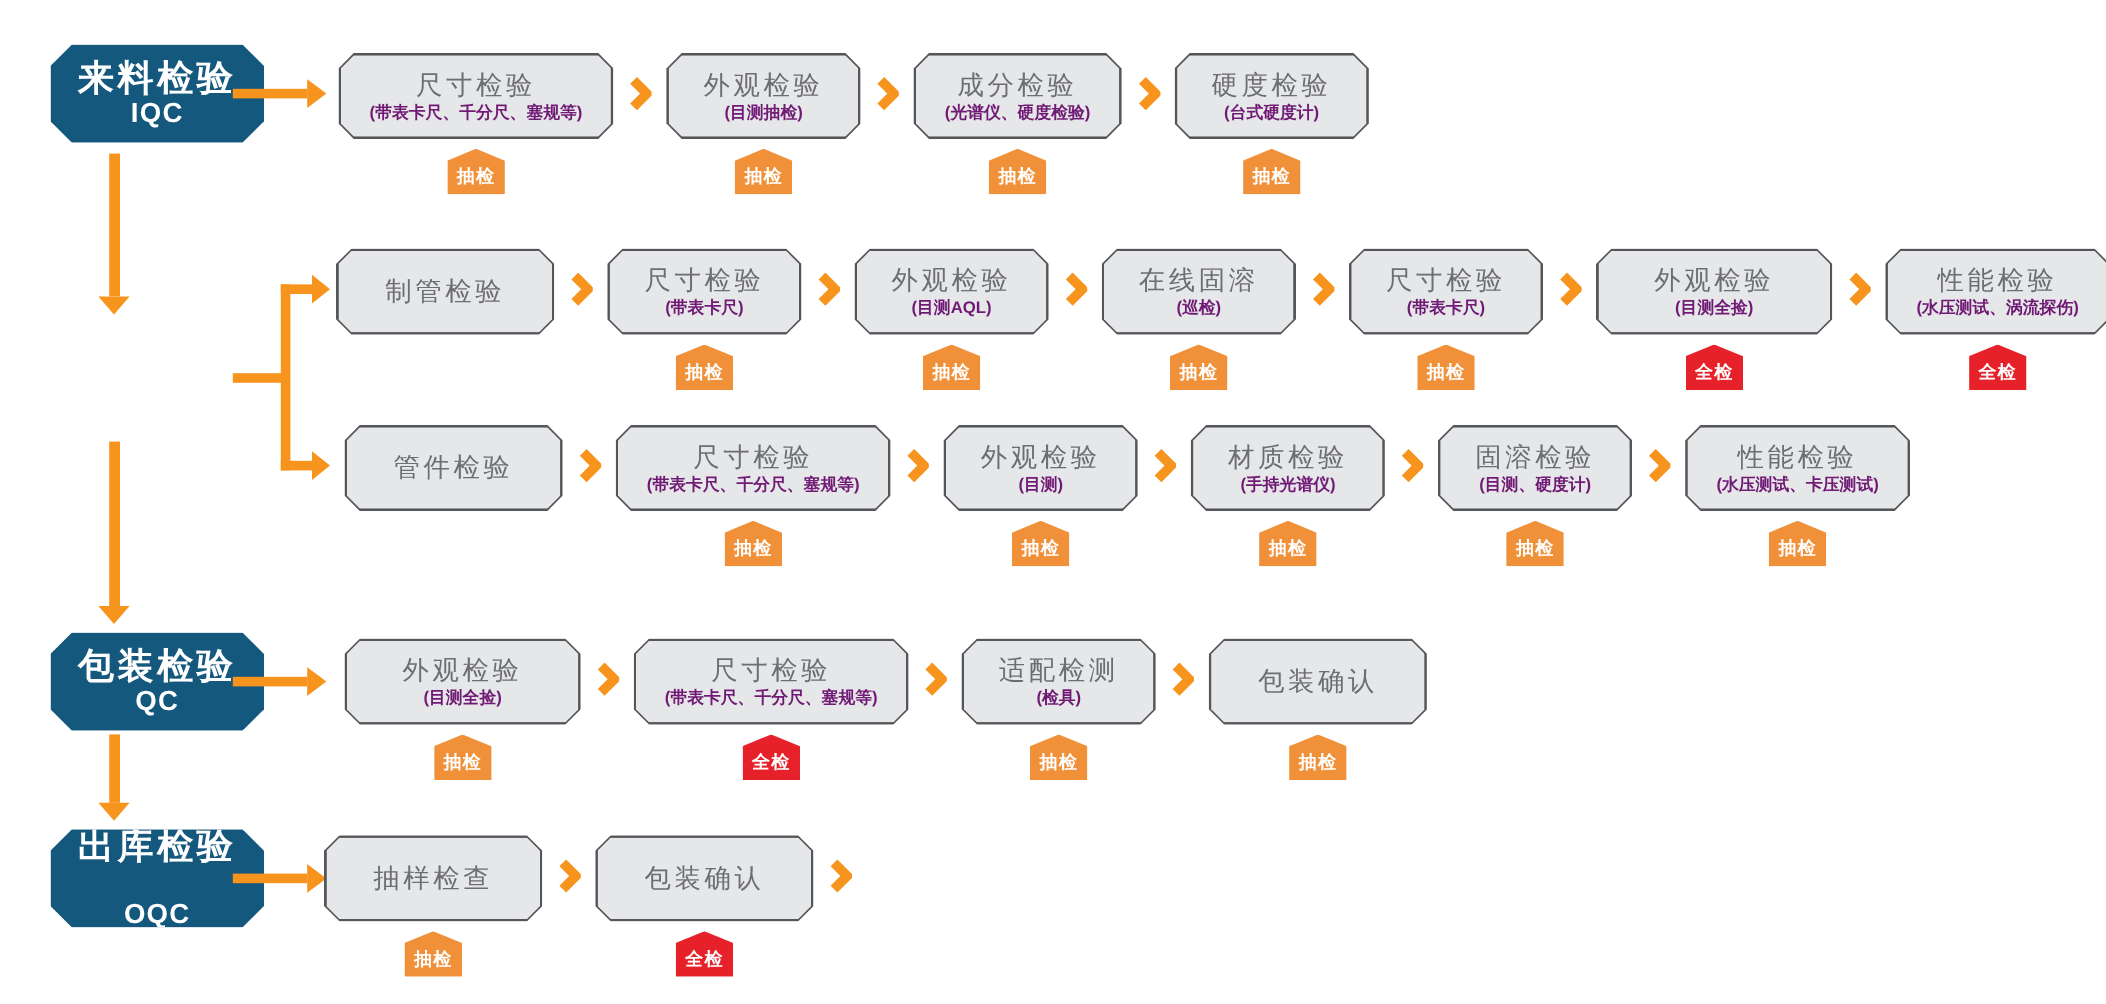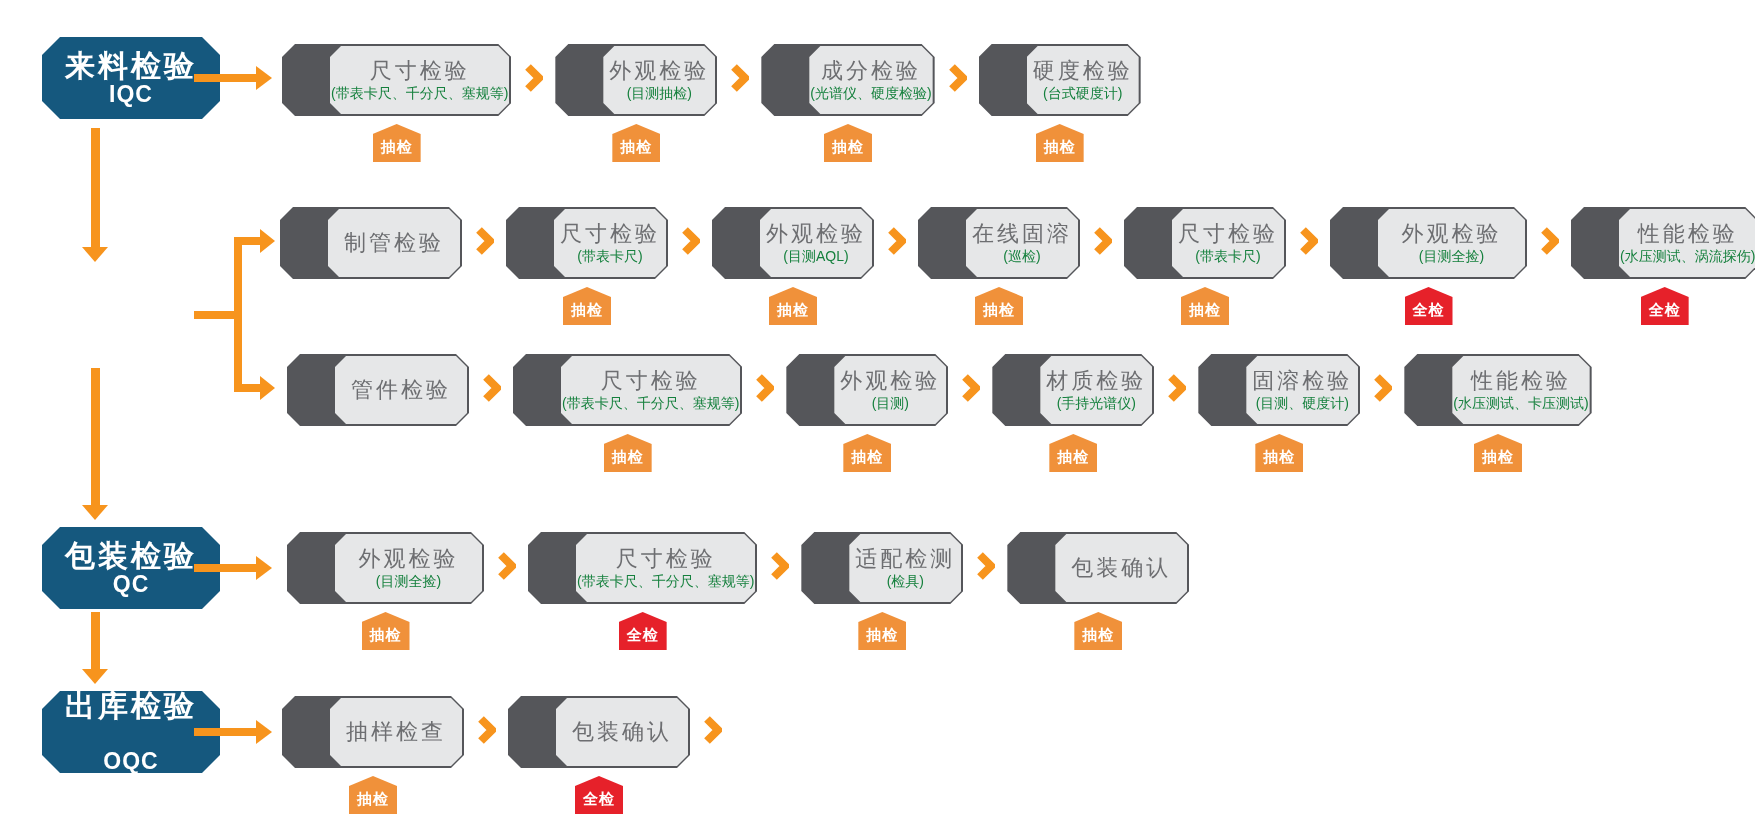--- a/index.html
+++ b/index.html
@@ -10,24 +10,24 @@
     clip-path:polygon(18px 0,calc(100% - 18px) 0,100% 18px,100% calc(100% - 18px),calc(100% - 18px) 100%,18px 100%,0 calc(100% - 18px),0 18px);
     display:flex;flex-direction:column;align-items:center;justify-content:center;color:#fff;margin-left:34px;}
   .stage-title{font-size:30px;font-weight:bold;letter-spacing:3px;line-height:1.1;}
   .stage-code{font-size:23px;font-weight:bold;letter-spacing:1px;line-height:1.1;}
 
   
   .prow{position:absolute;display:flex;align-items:flex-start;}
   .step{display:flex;flex-direction:column;align-items:center;}
   .obox{height:68px;background:#55565A;padding:2px;
     clip-path:polygon(13px 0,calc(100% - 13px) 0,100% 13px,100% calc(100% - 13px),calc(100% - 13px) 100%,13px 100%,0 calc(100% - 13px),0 13px);}
-  .obox-in{height:100%;min-width:110px;background:#E6E7E8;display:flex;flex-direction:column;align-items:center;justify-content:center;padding:0 1px;
-    clip-path:polygon(11px 0,calc(100% - 11px) 0,100% 11px,100% calc(100% - 11px),calc(100% - 11px) 100%,11px 100%,0 calc(100% - 11px),0 11px);margin-left:46px;}
+  .obox-in{height:100%;min-width:110px;background:#E6E7E8;display:flex;flex-direction:column;align-items:center;justify-content:center;padding:0 24px;
+    clip-path:polygon(11px 0,calc(100% - 11px) 0,100% 11px,100% calc(100% - 11px),calc(100% - 11px) 100%,11px 100%,0 calc(100% - 11px),0 11px);}
   .t{font-size:22px;color:#6D6E71;letter-spacing:3px;line-height:1.15;white-space:nowrap;}
-  .s{font-size:14px;font-weight:normal;color:#15803d;line-height:1.2;white-space:nowrap;margin-top:1px;}
+  .s{font-size:14px;font-weight:bold;color:#701a75;line-height:1.2;white-space:nowrap;margin-top:1px;}
 
   
   .badge{margin-top:8px;width:48px;height:38px;color:#fff;font-size:15px;font-weight:bold;letter-spacing:1px;
     display:flex;align-items:center;justify-content:center;padding-top:9px;box-sizing:border-box;
     clip-path:polygon(50% 0,100% 26%,100% 100%,0 100%,0 26%);}
   .bo{background:#F0913A;}
   .br{background:#E6212A;}
 
   
   .chev{margin:20px 12px 0 12px;display:flex;}
@@ -367,21 +367,21 @@
     <div class="step">
       <div class="obox">
           <div class="obox-in" style="min-width:130px;">
         <div class="t">包装确认</div>
       </div>
         </div>
       <div class="badge bo">抽检</div>
     </div>
   </div>
 
-  <div class="prow" style="left:282px;top:696px;">
+  <div class="prow" style="left:270px;top:696px;">
     <div class="step">
       <div class="obox">
           <div class="obox-in" style="min-width:130px;">
         <div class="t">抽样检查</div>
       </div>
         </div>
       <div class="badge bo">抽检</div>
     </div>
     <div class="chev">
         <svg width="20" height="28" viewBox="0 0 20 28">

